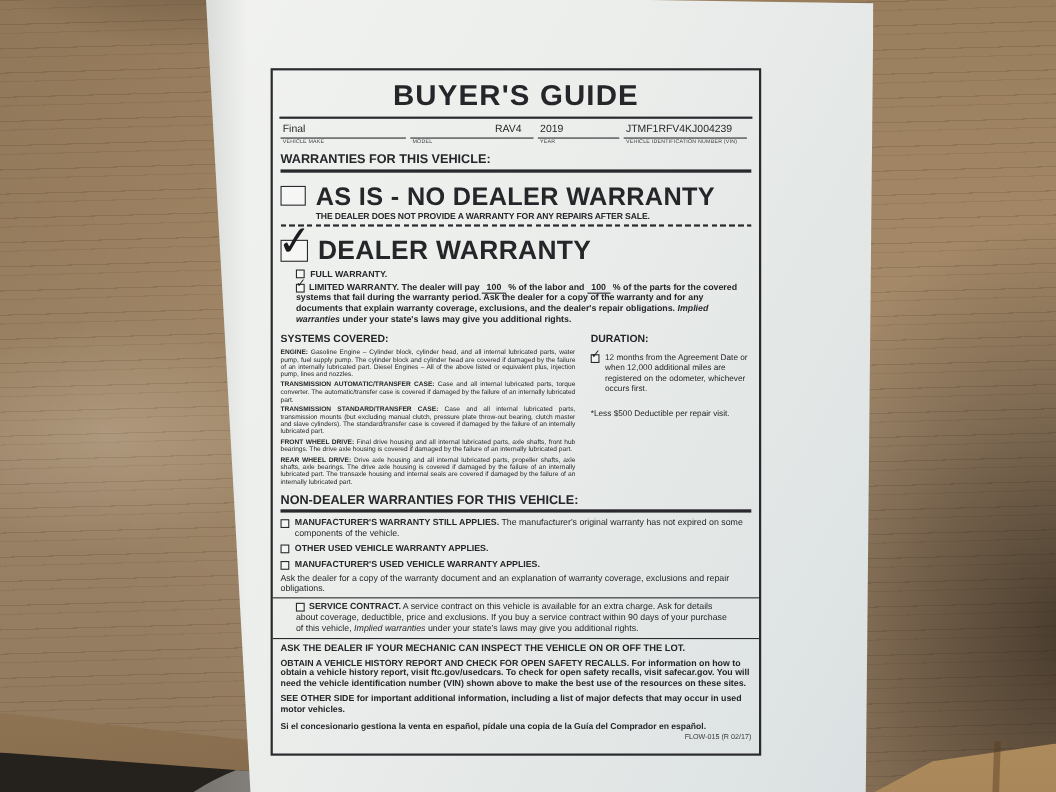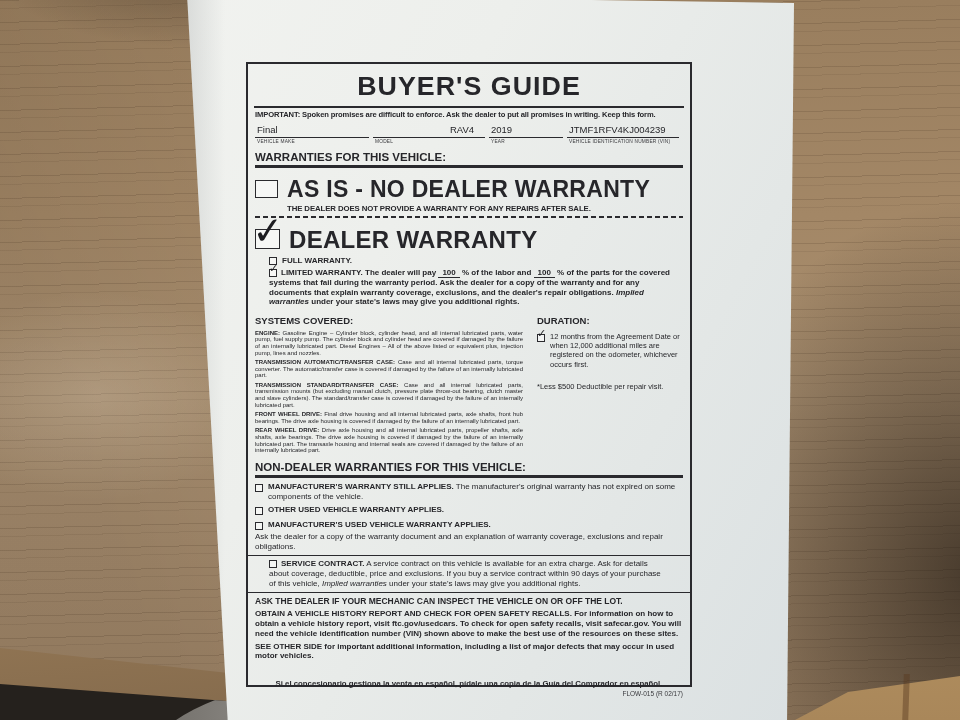--- a/index.html
+++ b/index.html
@@ -86,42 +86,41 @@
   .dur-item{display:flex;gap:5px;font-size:7.5px;line-height:1.25;margin-top:5px;}
   .dur-item .cbwrap{margin-top:1px;}
   .dur-foot{font-size:7.5px;margin-top:14px;}
   .nd-item{display:flex;gap:5px;font-size:8px;line-height:1.2;margin-top:4px;align-items:flex-start;}
   .nd-item .cbwrap{margin-top:1px;}
   .nd-note{font-size:8px;line-height:1.2;margin-top:2px;}
   .svc{font-size:8px;line-height:1.25;margin:2px 14px;}
   .svc .cbwrap{margin-right:4px;}
   .foot-ask{font-size:8.5px;font-weight:bold;margin-top:4px;}
   .foot-par{font-size:8px;font-weight:bold;line-height:1.22;margin-top:3px;}
-  .foot-es{font-size:7.8px;font-weight:bold;margin-top:19px;text-align:center;}
+  .foot-es{font-size:7.8px;font-weight:bold;margin-top:8px;}
   .formnum{font-size:6.5px;text-align:right;margin-top:1px;color:#3a3a3e;}
 </style>
 </head>
 <body>
 
 <div class="scene">
   <div class="wood"></div>
   <div class="wood-shadow-right"></div>
   <div class="table-edge"></div>
   <div class="under-table">
     <div class="fabric"></div>
   </div>
   <div class="floor-right"></div>
   <div class="floor-groove"></div>
 
   <div class="paper">
     <div class="form">
 
       <div class="f-title">BUYER'S GUIDE</div>
       <div class="rule2"></div>
-      <div class="important">IMPORTANT: Spoken promises are difficult to enforce. Ask the dealer to put all promises in writing. Keep this form.</div>
 
       <div class="veh-row">
         <div class="veh-cell">
           <div class="veh-val">Final</div>
           <div class="veh-lab">VEHICLE MAKE</div>
         </div>
         <div class="veh-cell">
           <div class="veh-val model">RAV4</div>
           <div class="veh-lab">MODEL</div>
         </div>

